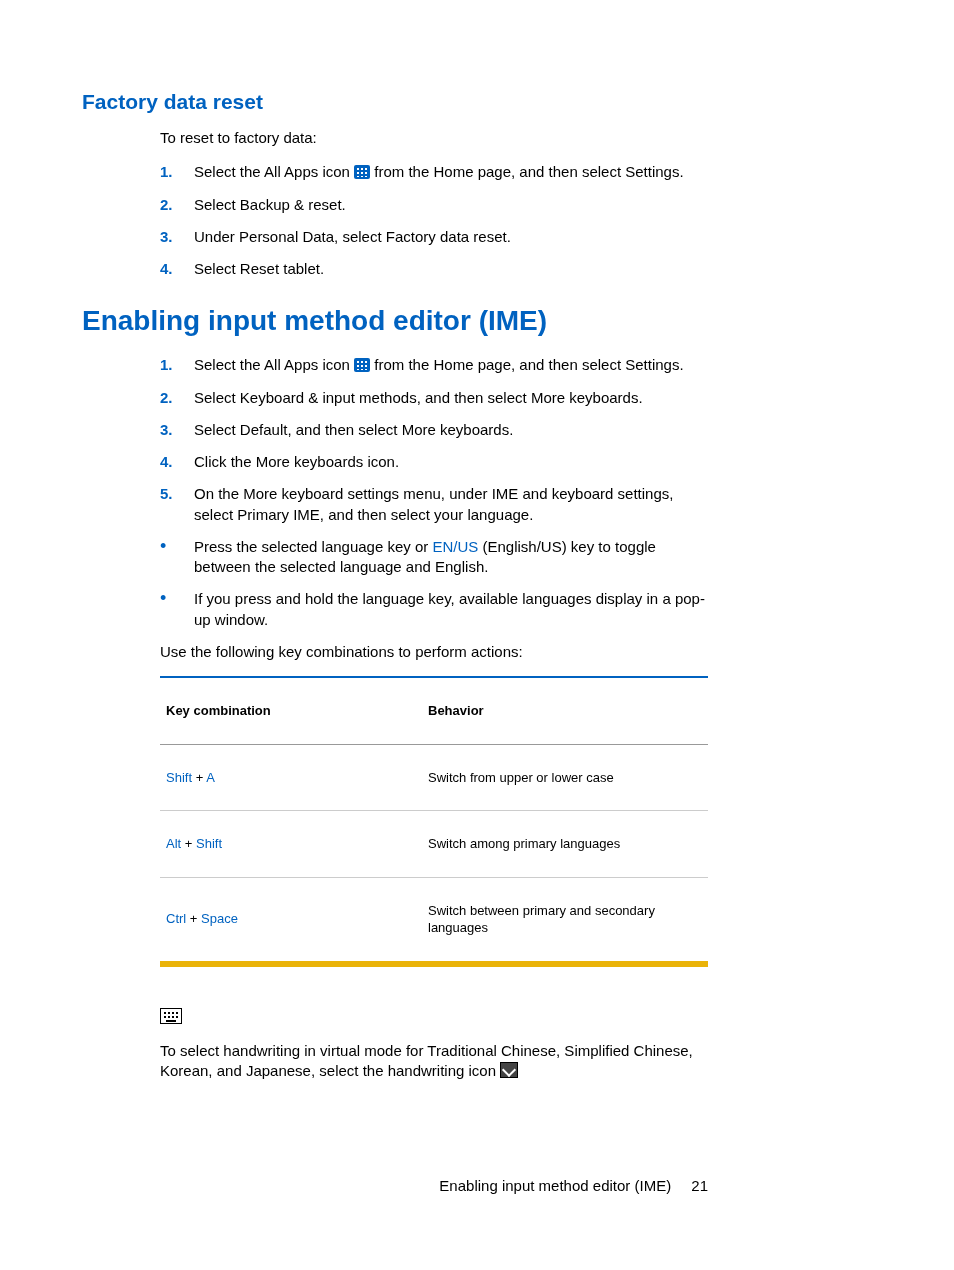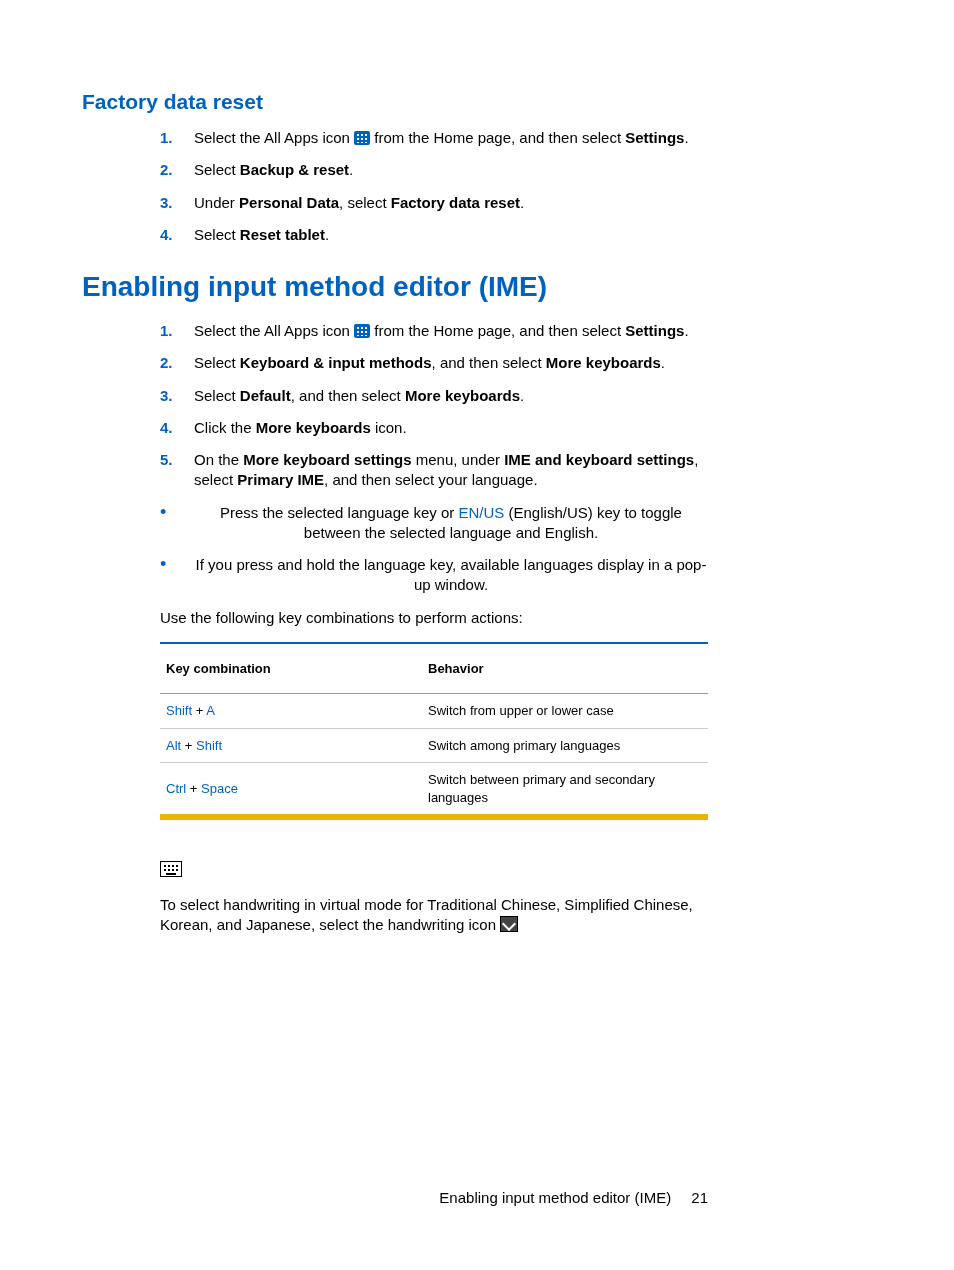--- a/index.html
+++ b/index.html
@@ -65,23 +65,22 @@
   }
   ul.bul > li .dot {
     color: #0062c0;
     font-size: 18px;
     line-height: 18px;
     width: 34px;
     flex: 0 0 34px;
   }
   ul.bul > li .t {
     flex: 1;
-    text-align: center;
-  }
-  b { font-weight: bold; text-align: center; }
+  }
+  b { font-weight: normal; text-align: center; }
   .link { color: #0062c0; }
   .apps-icon {
     display: inline-block;
     width: 16px; height: 14px;
     background: #0062c0;
     border-radius: 2px;
     vertical-align: -2px;
     position: relative;
   }
   .apps-icon::after {
@@ -133,46 +132,47 @@
     margin-top:6px;
     margin-bottom:40px;
   }
   table.keys thead tr {
     border-top: 2px solid #0062c0;
     border-bottom: 1px solid #999;
   }
   table.keys th {
     text-align: left;
     font-weight: bold;
-    padding: 16px 6px;
+    padding: 24px 6px;
   }
   table.keys td {
-    padding: 8px 6px;
+    padding: 24px 6px;
     border-bottom: 1px solid #ccc;
   }
   table.keys tbody tr:last-child td {
     border-bottom: 6px solid #eab308;
   }
   table.keys th:first-child, table.keys td:first-child { width: 250px; }
   .footer {
     position: absolute;
-    bottom: 64px;
+    bottom: 76px;
     right: 82px;
     font-size: 15px;
   }
   .footer .pn { margin-left: 16px; }
 </style>
 </head>
 <body>
 
 <div class="page">
 
   <h2 class="section-blue">Factory data reset</h2>
 
   <div class="body-block">
+    <p>To reset to factory data:</p>
 
     <ol class="num">
       <li>
         <span class="n">1.</span>
         <span class="t">
           <span>Select the All Apps icon </span><span class="apps-icon"></span><span> from the Home page, and then select </span><b>Settings</b><span>.</span>
         </span>
       </li>
       <li>
         <span class="n">2.</span>

